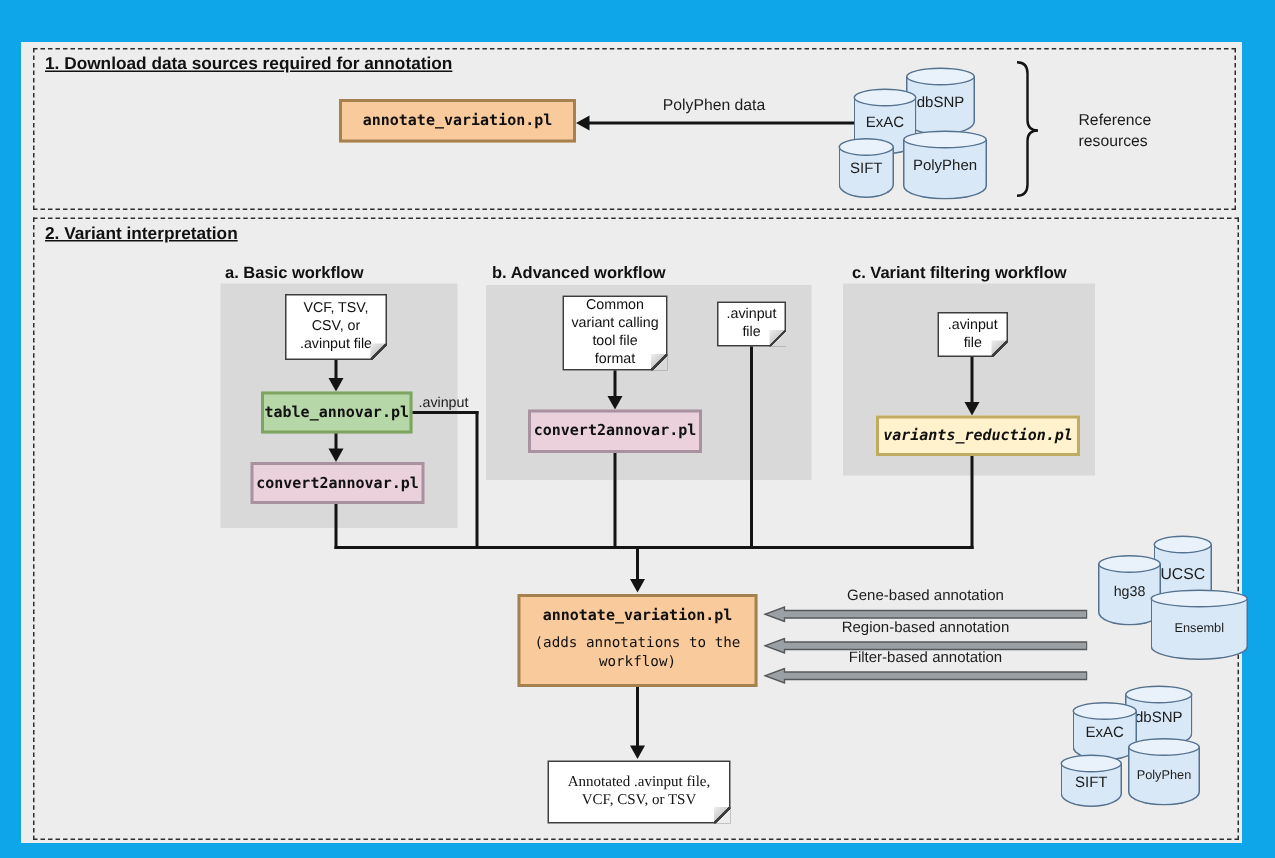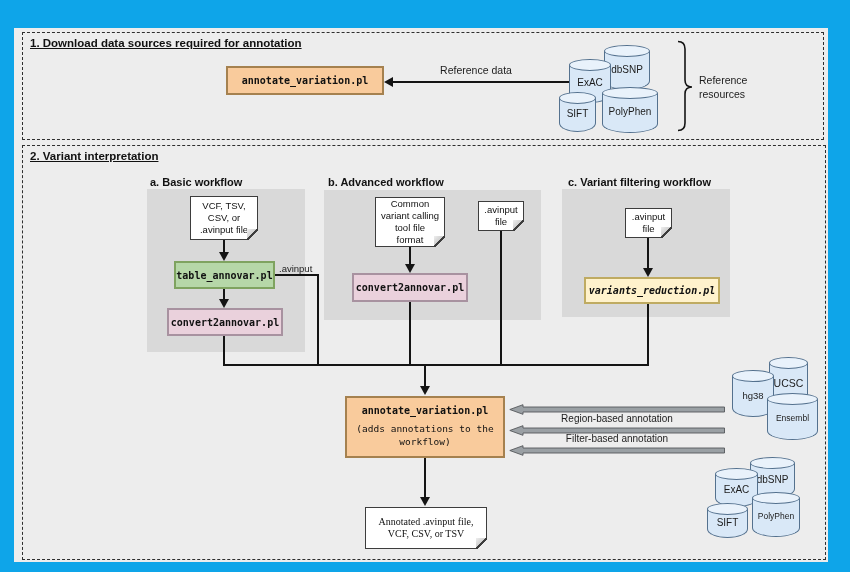--- a/index.html
+++ b/index.html
@@ -24,21 +24,21 @@
   .doc::after{content:"";position:absolute;right:-1px;bottom:-1px;width:11px;height:11px;
        background:linear-gradient(135deg,#efefef 0%,#cfcfcf 44%,#3d3d3d 44%,#3d3d3d 56%,var(--fold-bg) 56%);}
   .on-panel{--fold-bg:#d9d9d9;}
   .hline{position:absolute;height:2px;background:#141414;}
   .vline{position:absolute;width:2px;background:#141414;}
   .tri-down{position:absolute;width:0;height:0;border-left:5px solid transparent;
             border-right:5px solid transparent;border-top:9px solid #141414;}
   .tri-left{position:absolute;width:0;height:0;border-top:5px solid transparent;
             border-bottom:5px solid transparent;border-right:9px solid #141414;}
   .lbl{position:absolute;font-size:10px;white-space:nowrap;color:#1c1c1c;}
-  .pre{white-space:pre-line;line-height:1.3;}
+  .pre{white-space:pre-line;line-height:1.3;margin-left:20px;}
   .cyl{position:absolute;}
   .cyl-body{position:absolute;left:0;right:0;top:6px;bottom:0;background:#d9e8f7;
             border:1.2px solid #54718e;border-top:none;border-radius:0 0 50% 50%/0 0 9px 9px;}
   .cyl-top{position:absolute;left:0;right:0;top:0;height:12px;background:#e9f2fb;
            border:1.2px solid #54718e;border-radius:50%;box-sizing:border-box;}
   .cyl-label{position:absolute;left:0;right:0;top:50%;transform:translateY(-40%);
              text-align:center;font-size:10px;color:#1c1c1c;}
   .cyl-label.sm{font-size:8.5px;}
   .blk{position:absolute;}
   .ann-label{position:absolute;width:216px;text-align:center;font-size:10px;color:#1c1c1c;}
@@ -51,21 +51,21 @@
 
   <div class="dashed-box" style="left:22px;top:32px;width:800px;height:106px;"></div>
   <div class="sec-title" style="left:30px;top:37px;">1. Download data sources required for annotation</div>
 
   <div class="code-box box-orange" style="left:226px;top:66px;width:158px;height:29px;">
     <span>annotate_variation.pl</span>
   </div>
 
   <div class="hline" style="left:390px;top:81px;width:180px;"></div>
   <div class="tri-left" style="left:384px;top:77px;"></div>
-  <div class="lbl" style="left:420px;top:64px;width:112px;text-align:center;font-size:10.5px;">Reference data</div>
+  <div class="lbl" style="left:420px;top:64px;width:112px;text-align:center;font-size:10.5px;">PolyPhen data</div>
 
   <div class="cyl" style="left:604px;top:45px;width:46px;height:45px;">
     <i class="cyl-body"></i>
     <i class="cyl-top"></i>
     <span class="cyl-label">dbSNP</span>
   </div>
   <div class="cyl" style="left:569px;top:59px;width:42px;height:44px;">
     <i class="cyl-body"></i>
     <i class="cyl-top"></i>
     <span class="cyl-label">ExAC</span>
@@ -140,20 +140,21 @@
   <div class="hline" style="left:223px;top:364px;width:426px;"></div>
   <div class="vline" style="left:424px;top:365px;height:22px;"></div>
   <div class="tri-down" style="left:420px;top:386px;"></div>
 
   <div class="code-box box-orange" style="left:345px;top:396px;width:160px;height:62px;flex-direction:column;gap:7px;">
     <span>annotate_variation.pl</span>
     <span class="code-sub">(adds annotations to the
 workflow)</span>
   </div>
 
+  <div class="ann-label" style="left:509px;top:392px;">Gene-based annotation</div>
   <svg class="blk" style="left:509px;top:404px;" width="216" height="11" viewBox="0 0 216 11">
     <path d="M215.5,3 H14 V0.7 L0.8,5.5 L14,10.3 V8 H215.5 Z" fill="#9aa0a4" stroke="#55585b" stroke-width="0.9"></path>
   </svg>
   <div class="ann-label" style="left:509px;top:413px;">Region-based annotation</div>
   <svg class="blk" style="left:509px;top:425px;" width="216" height="11" viewBox="0 0 216 11">
     <path d="M215.5,3 H14 V0.7 L0.8,5.5 L14,10.3 V8 H215.5 Z" fill="#9aa0a4" stroke="#55585b" stroke-width="0.9"></path>
   </svg>
   <div class="ann-label" style="left:509px;top:433px;">Filter-based annotation</div>
   <svg class="blk" style="left:509px;top:445px;" width="216" height="11" viewBox="0 0 216 11">
     <path d="M215.5,3 H14 V0.7 L0.8,5.5 L14,10.3 V8 H215.5 Z" fill="#9aa0a4" stroke="#55585b" stroke-width="0.9"></path>
@@ -162,21 +163,21 @@
   <div class="cyl" style="left:769px;top:357px;width:39px;height:50px;">
     <i class="cyl-body"></i>
     <i class="cyl-top"></i>
     <span class="cyl-label" style="font-size:10.5px;">UCSC</span>
   </div>
   <div class="cyl" style="left:732px;top:370px;width:42px;height:47px;">
     <i class="cyl-body"></i>
     <i class="cyl-top"></i>
     <span class="cyl-label" style="font-size:9.5px;">hg38</span>
   </div>
-  <div class="cyl" style="left:767px;top:393px;width:51px;height:47px;">
+  <div class="cyl" style="left:767px;top:393px;width:65px;height:47px;">
     <i class="cyl-body"></i>
     <i class="cyl-top"></i>
     <span class="cyl-label sm">Ensembl</span>
   </div>
 
   <div class="vline" style="left:424px;top:458px;height:40px;"></div>
   <div class="tri-down" style="left:420px;top:497px;"></div>
   <div class="doc" style="left:365px;top:507px;width:122px;height:42px;font-size:10px;font-family:Liberation Serif, serif;">Annotated .avinput file,
 VCF, CSV, or TSV</div>
 

